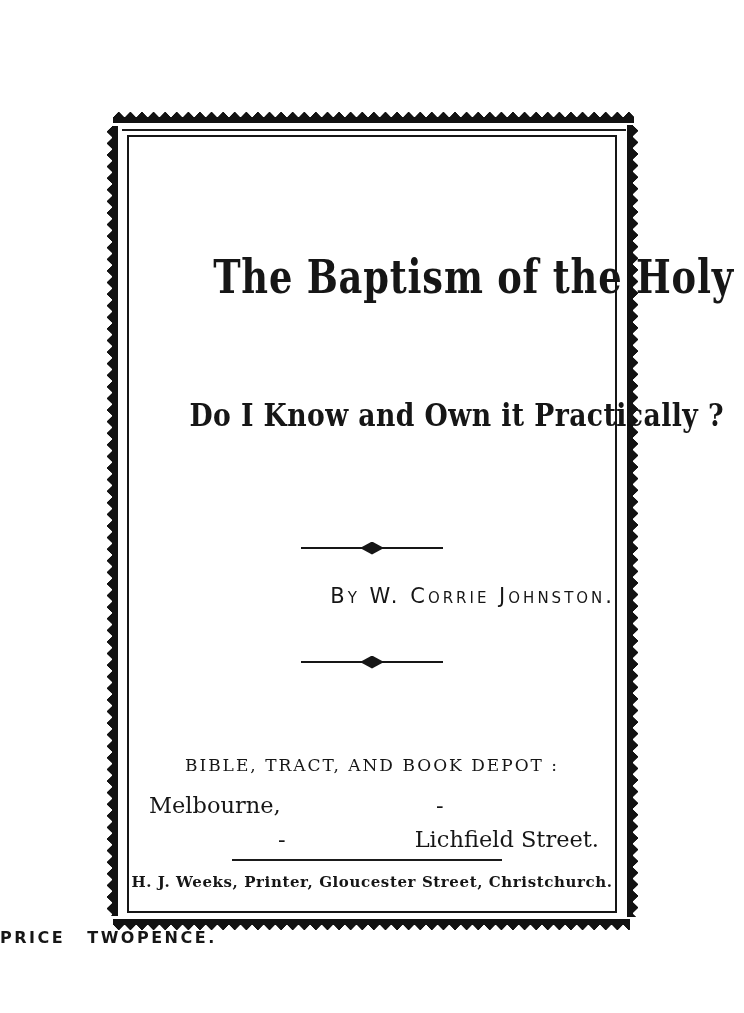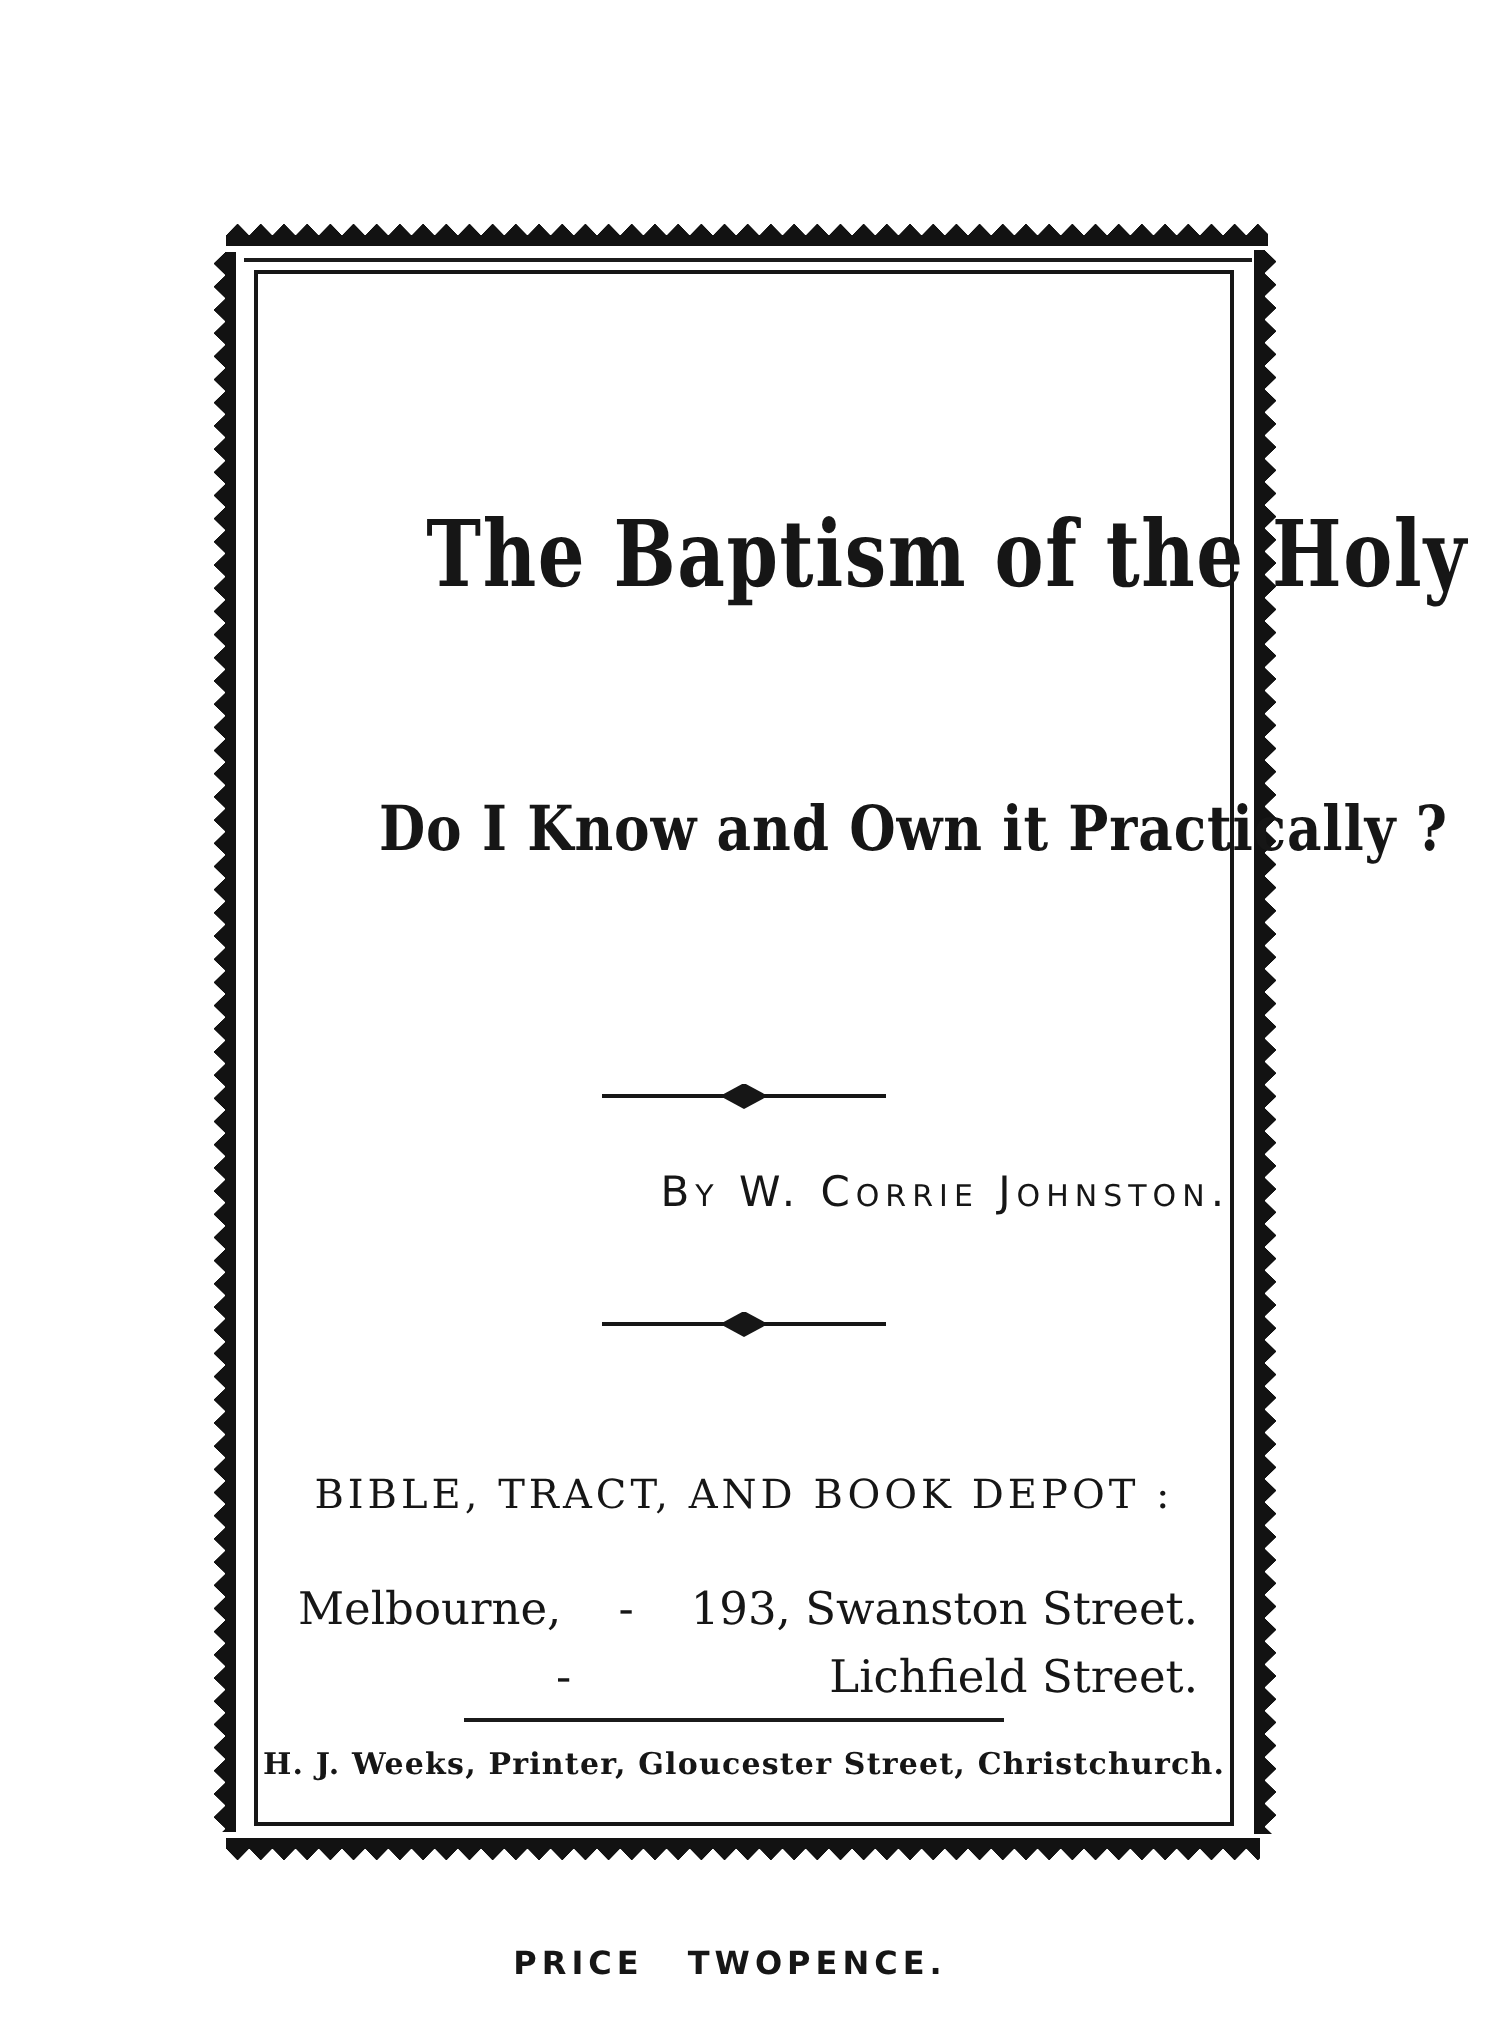--- a/index.html
+++ b/index.html
@@ -62,44 +62,43 @@
   }
   .byline{
     top:447px;
     font-family:"DejaVu Sans", sans-serif;
     font-variant:small-caps;
     font-size:21px;letter-spacing:3px;
     white-space:nowrap;
     text-align:right;
   }
   .depot-heading{
-    top:598px;
-    font-size:20px;letter-spacing:2px;
+    top:618px;
+    font-size:17px;letter-spacing:2px;
     white-space:nowrap;
   }
   .addresses{
     top:651px;left:20px;right:16px;text-align:left;
     font-size:22.5px;line-height:34px;
   }
   .addr-row{display:flex;align-items:center;}
   .addr-sep{flex:1;text-align:center;}
   .printer-rule{
     top:722px;left:50%;width:270px;height:2px;margin-left:-140px;background:#1b1b1b;
   }
   .printer-line{
     top:736px;
     font-size:15px;font-weight:bold;letter-spacing:0.6px;
     white-space:nowrap;
   }
   .price-line{
-    position:absolute;left:0;right:14px;top:928px;text-align:center;
+    position:absolute;left:0;right:14px;top:928px;text-align:left;
     font-family:"DejaVu Sans", sans-serif;
     font-size:16px;font-weight:bold;letter-spacing:2.5px;word-spacing:14px;
     white-space:nowrap;
-    margin-top:44px;
   }
 </style>
 </head>
 <body>
 
 <div class="scan-page">
 
   <div class="frame">
     <div class="teeth teeth-top"></div>
     <div class="teeth teeth-bottom"></div>
@@ -130,21 +129,20 @@
         <span class="diamond"></span>
         <span class="line"></span>
       </div>
 
       <div class="block depot-heading">BIBLE, TRACT, AND BOOK DEPOT :</div>
 
       <div class="block addresses">
         <div class="addr-row">
           <span>Melbourne,</span>
           <span class="addr-sep">-</span>
-          <span>193, Swanston Street.</span>
         </div>
         <div class="addr-row">
           <span class="addr-sep">-</span>
           <span>Lichfield Street.</span>
         </div>
       </div>
 
       <div class="block printer-rule"></div>
 
       <div class="block printer-line">H. J. Weeks, Printer, Gloucester Street, Christchurch.</div>

